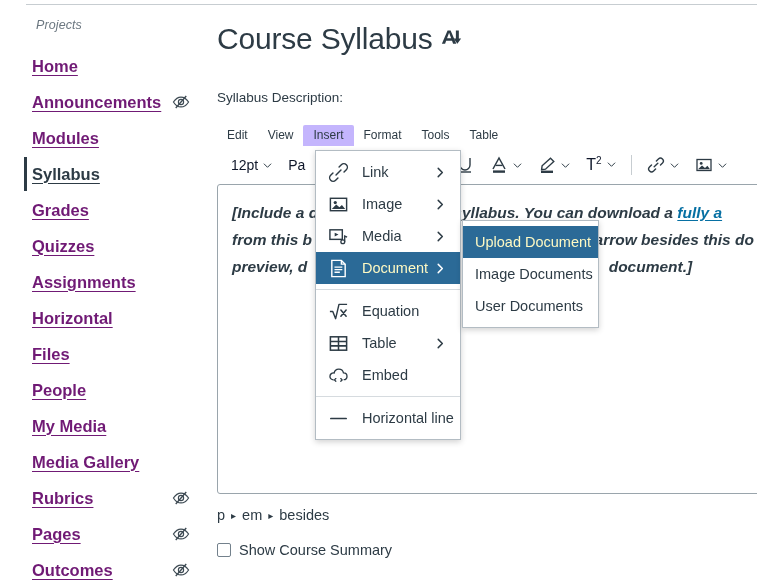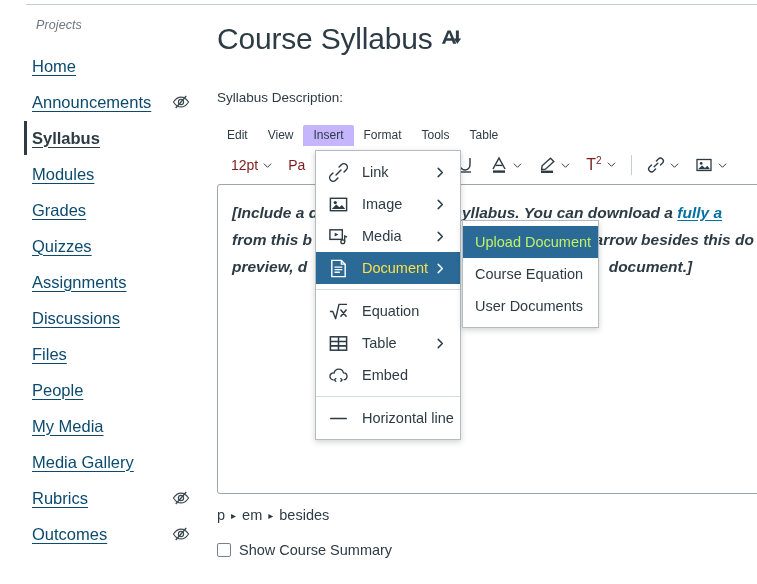--- a/index.html
+++ b/index.html
@@ -27,25 +27,26 @@
     padding-left: 24px; margin-bottom: 16px; letter-spacing: .1px;
   }
   .nav-item {
     position: relative;
     display: flex; align-items: center; justify-content: space-between;
     padding: 0 18px 0 20px;
     height: 36px;
   }
   .nav-link {
     font-size: 16.5px;
-    color: #0c4a6e;
+    color: #701a75;
     text-decoration: underline;
     text-underline-offset: 2.5px;
     text-decoration-thickness: 1px;
     white-space: nowrap;
+    font-weight: bold;
   }
   .nav-item.active .nav-link {
     color: #2d3b45;
     font-weight: bold;
   }
   .nav-item.active::before {
     content: "";
     position: absolute; left: 12px; top: 1px;
     width: 3px; height: 34px; background: #2d3b45;
   }
@@ -89,21 +90,21 @@
   }
   .menu-btn.open { background: #c4b5fd; }
 
   .toolbar {
     display: flex; align-items: center; gap: 0;
     height: 38px;
     padding-left: 6px;
   }
   .tb-item {
     display: flex; align-items: center; gap: 5px;
-    font-size: 14px; color: #7f1d1d;
+    font-size: 14px; color: #0f172a;
     padding: 4px 8px;
     white-space: nowrap;
   }
   .chev { width: 9px; height: 9px; flex: 0 0 9px; }
   .chev svg { display: block; }
   .tb-sep {
     width: 1px; height: 20px; background: #c7cdd1; margin: 0 7px;
   }
   .tb-icon { width: 18px; height: 18px; }
   .tb-icon svg { display: block; width: 18px; height: 18px; }
@@ -160,30 +161,30 @@
     display: flex; align-items: center;
     height: 32px;
     padding: 0 14px 0 11px;
     gap: 0;
     color: #2d3b45;
   }
   .mi .mi-icon { width: 22px; height: 22px; flex: 0 0 22px; display: flex; align-items: center; justify-content: center; }
   .mi .mi-icon svg { display: block; }
   .mi .mi-label { flex: 1 1 auto; font-size: 14.5px; padding-left: 13px; white-space: nowrap; }
   .mi .mi-arrow { width: 12px; flex: 0 0 12px; display: flex; justify-content: flex-end; }
-  .mi.sel { background: #2B6A97; color: #fde047; }
+  .mi.sel { background: #2B6A97; color: #fef9c3; }
   .mi.sel svg { stroke: #fff; color: #fff; }
   .mi-divider { height: 1px; background: #d6dbdf; margin: 5px 0; }
 
   #doc-submenu { left: 245px; top: 104px; width: 137px; }
   .si {
     height: 32px; display: flex; align-items: center;
     padding: 0 12px; font-size: 14.5px; color: #2d3b45; white-space: nowrap;
   }
-  .si.sel { background: #2B6A97; color: #bef264; }
+  .si.sel { background: #2B6A97; color: #fef9c3; }
 </style>
 </head>
 <body>
 
 <div id="app">
 
   <div class="top-rule"></div>
 
   <nav class="sidebar">
     <div class="crumb">Projects</div>
@@ -196,37 +197,37 @@
           <span class="eye-off">
             <svg viewBox="0 0 20 20">
               <g fill="none" stroke="#2d3b45" stroke-width="1.3">
                 <path d="M1.6 10 C4 6.2 7 4.5 10 4.5 C13 4.5 16 6.2 18.4 10 C16 13.8 13 15.5 10 15.5 C7 15.5 4 13.8 1.6 10 Z"></path>
                 <circle cx="10" cy="10" r="2.9"></circle>
                 <path d="M4.2 16.6 L15.8 3.4" stroke-width="1.5"></path>
               </g>
             </svg>
           </span>
         </div>
+        <div class="nav-item">
+          <a class="nav-link" href="#">Modules</a>
+        </div>
         <div class="nav-item active">
           <a class="nav-link" href="#">Syllabus</a>
         </div>
         <div class="nav-item">
-          <a class="nav-link" href="#">Modules</a>
-        </div>
-        <div class="nav-item">
           <a class="nav-link" href="#">Grades</a>
         </div>
         <div class="nav-item">
           <a class="nav-link" href="#">Quizzes</a>
         </div>
         <div class="nav-item">
           <a class="nav-link" href="#">Assignments</a>
         </div>
         <div class="nav-item">
-          <a class="nav-link" href="#">Discussions</a>
+          <a class="nav-link" href="#">Horizontal</a>
         </div>
         <div class="nav-item">
           <a class="nav-link" href="#">Files</a>
         </div>
         <div class="nav-item">
           <a class="nav-link" href="#">People</a>
         </div>
         <div class="nav-item">
           <a class="nav-link" href="#">My Media</a>
         </div>
@@ -239,20 +240,32 @@
             <svg viewBox="0 0 20 20">
               <g fill="none" stroke="#2d3b45" stroke-width="1.3">
                 <path d="M1.6 10 C4 6.2 7 4.5 10 4.5 C13 4.5 16 6.2 18.4 10 C16 13.8 13 15.5 10 15.5 C7 15.5 4 13.8 1.6 10 Z"></path>
                 <circle cx="10" cy="10" r="2.9"></circle>
                 <path d="M4.2 16.6 L15.8 3.4" stroke-width="1.5"></path>
               </g>
             </svg>
           </span>
         </div>
         <div class="nav-item">
+          <a class="nav-link" href="#">Pages</a>
+          <span class="eye-off">
+            <svg viewBox="0 0 20 20">
+              <g fill="none" stroke="#2d3b45" stroke-width="1.3">
+                <path d="M1.6 10 C4 6.2 7 4.5 10 4.5 C13 4.5 16 6.2 18.4 10 C16 13.8 13 15.5 10 15.5 C7 15.5 4 13.8 1.6 10 Z"></path>
+                <circle cx="10" cy="10" r="2.9"></circle>
+                <path d="M4.2 16.6 L15.8 3.4" stroke-width="1.5"></path>
+              </g>
+            </svg>
+          </span>
+        </div>
+        <div class="nav-item">
           <a class="nav-link" href="#">Outcomes</a>
           <span class="eye-off">
             <svg viewBox="0 0 20 20">
               <g fill="none" stroke="#2d3b45" stroke-width="1.3">
                 <path d="M1.6 10 C4 6.2 7 4.5 10 4.5 C13 4.5 16 6.2 18.4 10 C16 13.8 13 15.5 10 15.5 C7 15.5 4 13.8 1.6 10 Z"></path>
                 <circle cx="10" cy="10" r="2.9"></circle>
                 <path d="M4.2 16.6 L15.8 3.4" stroke-width="1.5"></path>
               </g>
             </svg>
           </span>
@@ -501,19 +514,19 @@
                 <path d="M3 11 L19 11" stroke="#2d3b45" stroke-width="1.8" stroke-linecap="round"></path>
               </svg>
             </span>
             <span class="mi-label">Horizontal line</span>
             <span class="mi-arrow"></span>
           </div>
         </div>
 
       <div class="menu-pop" id="doc-submenu">
           <div class="si sel">Upload Document</div>
-          <div class="si">Course Equation</div>
+          <div class="si">Image Documents</div>
           <div class="si">User Documents</div>
         </div>
 
     </div>
   </main>
 </div>
 
 </body></html>

